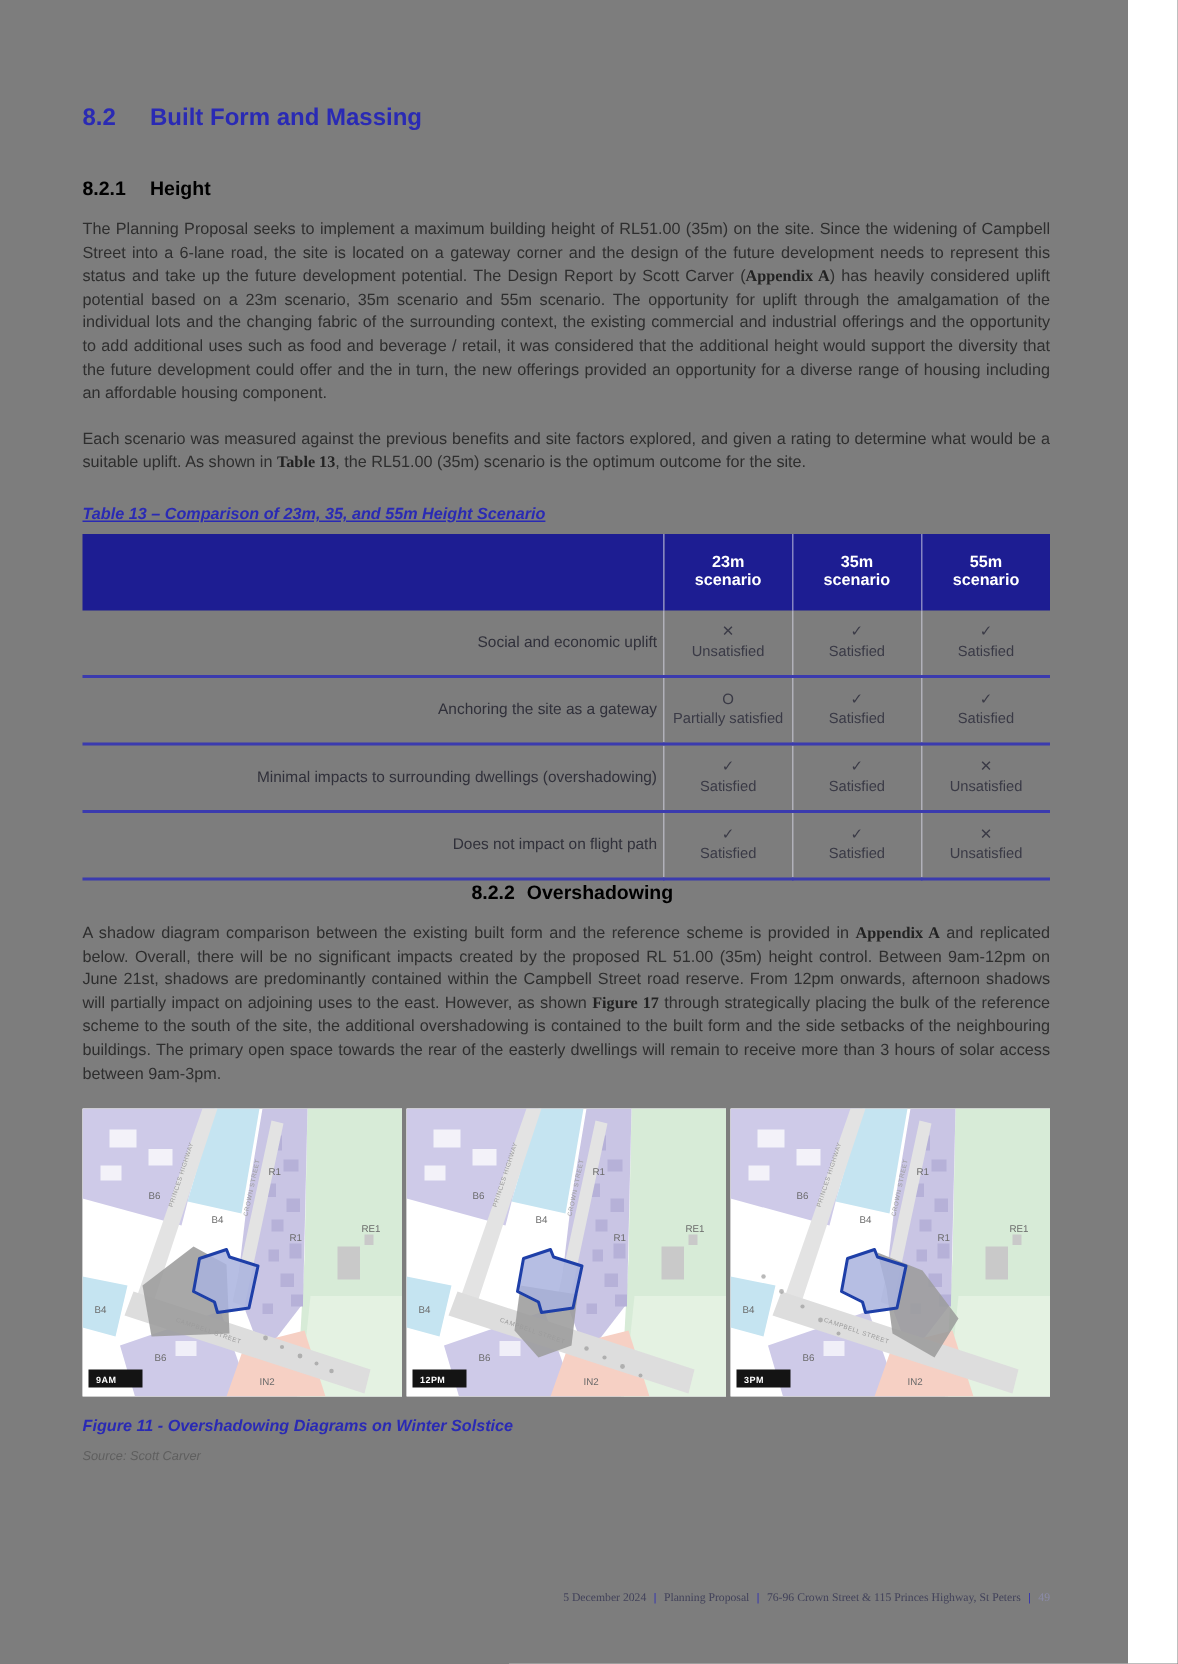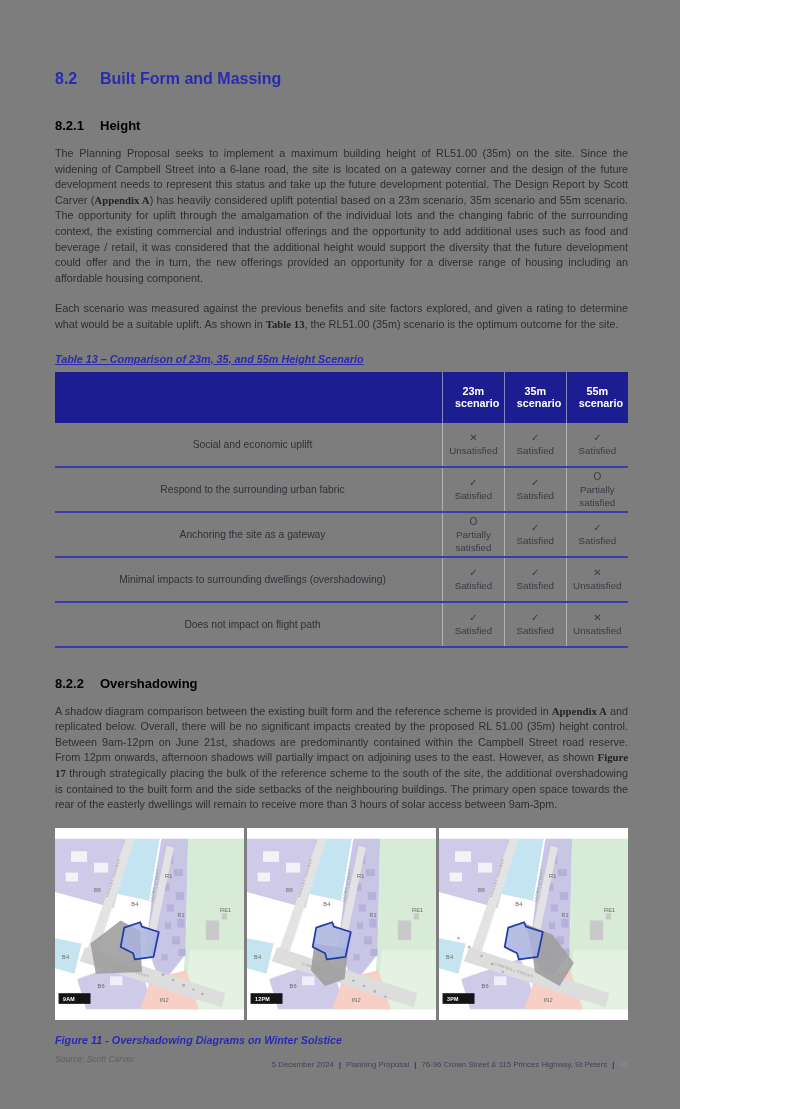--- a/index.html
+++ b/index.html
@@ -1,18 +1,18 @@
 <!DOCTYPE html>
 <html><head>
 <meta charset="utf-8">
 <style>
   html,body{margin:0;padding:0;}
   .page{
     position:relative;
-    width:680px;height:1109px;
+    width:752px;height:1109px;
     background:#7d7d7d;
     font-family:"Liberation Sans", sans-serif;
     color:#2b2b2b;
     overflow:hidden;
   }
   .content{padding:70px 52px 0 55px;}
   .h1{font-size:16px;font-weight:bold;color:#2a2ab4;margin:0 0 30px 0;}
   .h2{font-size:13px;font-weight:bold;color:#000000;margin:0 0 13px 0;}
   .h1 .num{display:inline-block;width:45px;}
   .h2 .num{display:inline-block;width:45px;}
@@ -21,34 +21,34 @@
   .tbl-title{font-size:10.8px;font-weight:bold;font-style:italic;color:#2a2ab4;margin:20px 0 7px 0;text-decoration:underline;}
   table.cmp{width:100%;border-collapse:collapse;table-layout:fixed;}
   table.cmp th{
     background:#1d1d92;color:#ffffff;font-size:10.8px;font-weight:bold;
     height:27px;text-align:center;padding:12px;
   }
   table.cmp th.crit-col{width:363px;}
   table.cmp th+th, table.cmp td+td{border-left:1px solid rgba(220,220,235,.55);}
   table.cmp tbody tr{border-bottom:2px solid #3b3bae;}
   table.cmp td{height:39px;text-align:center;vertical-align:middle;padding:2px 4px;}
-  table.cmp td.crit{text-align:center;font-size:10.3px;padding-left:12px;color:#30303a;}
+  table.cmp td.crit{text-align:right;font-size:10.3px;padding-left:12px;color:#30303a;}
   .sym{font-size:10px;line-height:13px;color:#3a3a46;}
   .lbl{font-size:9.8px;line-height:13px;color:#3a3a46;}
   .maps-row{display:flex;gap:3px;margin-top:10px;}
   svg.map{width:213px;height:192px;display:block;background:#fff;}
   .zlabel{font-size:6.5px;fill:#6a6a6a;}
   .slabel{font-size:4.2px;fill:#9a9a9a;letter-spacing:.4px;}
   .time-text{font-size:6px;font-weight:bold;fill:#ffffff;letter-spacing:.3px;}
   .shadow{opacity:.88;}
   .fig-caption{font-size:10.8px;font-weight:bold;font-style:italic;color:#2a2ab4;margin:14px 0 0 0;}
   .fig-source{font-size:8.5px;font-style:italic;color:#5f5f5f;margin:8px 0 0 0;}
   .footer{
     position:absolute;right:52px;top:1060px;
-    font-size:7.8px;color:#42425a;white-space:nowrap;
+    font-size:7.8px;color:#42425a;white-space:nowrap;font-family:Liberation Serif, serif;
   }
   .footer .sep{color:#2a2ab8;font-weight:bold;margin:0 5px;}
   .footer .pagenum{color:#8b8ba8;}
 </style>
 </head>
 <body>
 
 <svg width="0" height="0" style="position:absolute" aria-hidden="true">
   <defs>
     <g id="map-zones">
@@ -145,40 +145,25 @@
           <td>
               <div class="sym">✓</div>
               <div class="lbl">Satisfied</div>
             </td>
           <td>
               <div class="sym">✓</div>
               <div class="lbl">Satisfied</div>
             </td>
         </tr>
         <tr>
-          <td class="crit">Respond to the surrounding urban fabric</td>
-          <td>
-              <div class="sym">✓</div>
-              <div class="lbl">Satisfied</div>
-            </td>
-          <td>
-              <div class="sym">✓</div>
-              <div class="lbl">Satisfied</div>
-            </td>
+          <td class="crit">Anchoring the site as a gateway</td>
           <td>
               <div class="sym">O</div>
               <div class="lbl">Partially satisfied</div>
             </td>
-        </tr>
-        <tr>
-          <td class="crit">Anchoring the site as a gateway</td>
-          <td>
-              <div class="sym">O</div>
-              <div class="lbl">Partially satisfied</div>
-            </td>
           <td>
               <div class="sym">✓</div>
               <div class="lbl">Satisfied</div>
             </td>
           <td>
               <div class="sym">✓</div>
               <div class="lbl">Satisfied</div>
             </td>
         </tr>
         <tr>
@@ -207,21 +192,21 @@
               <div class="lbl">Satisfied</div>
             </td>
           <td>
               <div class="sym">✕</div>
               <div class="lbl">Unsatisfied</div>
             </td>
         </tr>
       </tbody>
     </table>
 
-    <div class="h2" style="margin-top:28px;">
+    <div class="h2" style="text-align:center;">
       <span class="num">8.2.2</span><span>Overshadowing</span>
     </div>
 
     <p class="body"><span>A shadow diagram comparison between the existing built form and the reference scheme is provided in </span><b>Appendix A</b><span> and replicated below. Overall, there will be no significant impacts created by the proposed RL 51.00 (35m) height control. Between 9am-12pm on June 21st, shadows are predominantly contained within the Campbell Street road reserve. From 12pm onwards, afternoon shadows will partially impact on adjoining uses to the east. However, as shown </span><b>Figure 17</b><span> through strategically placing the bulk of the reference scheme to the south of the site, the additional overshadowing is contained to the built form and the side setbacks of the neighbouring buildings. The primary open space towards the rear of the easterly dwellings will remain to receive more than 3 hours of solar access between 9am-3pm.</span></p>
 
     <div class="maps-row">
 
       <svg class="map" viewBox="0 0 213 192">
         <use href="#map-zones"></use>
         <polygon class="shadow" points="40,118 74,92 96,104 98,150 46,152" fill="#9c9c9c"></polygon>

